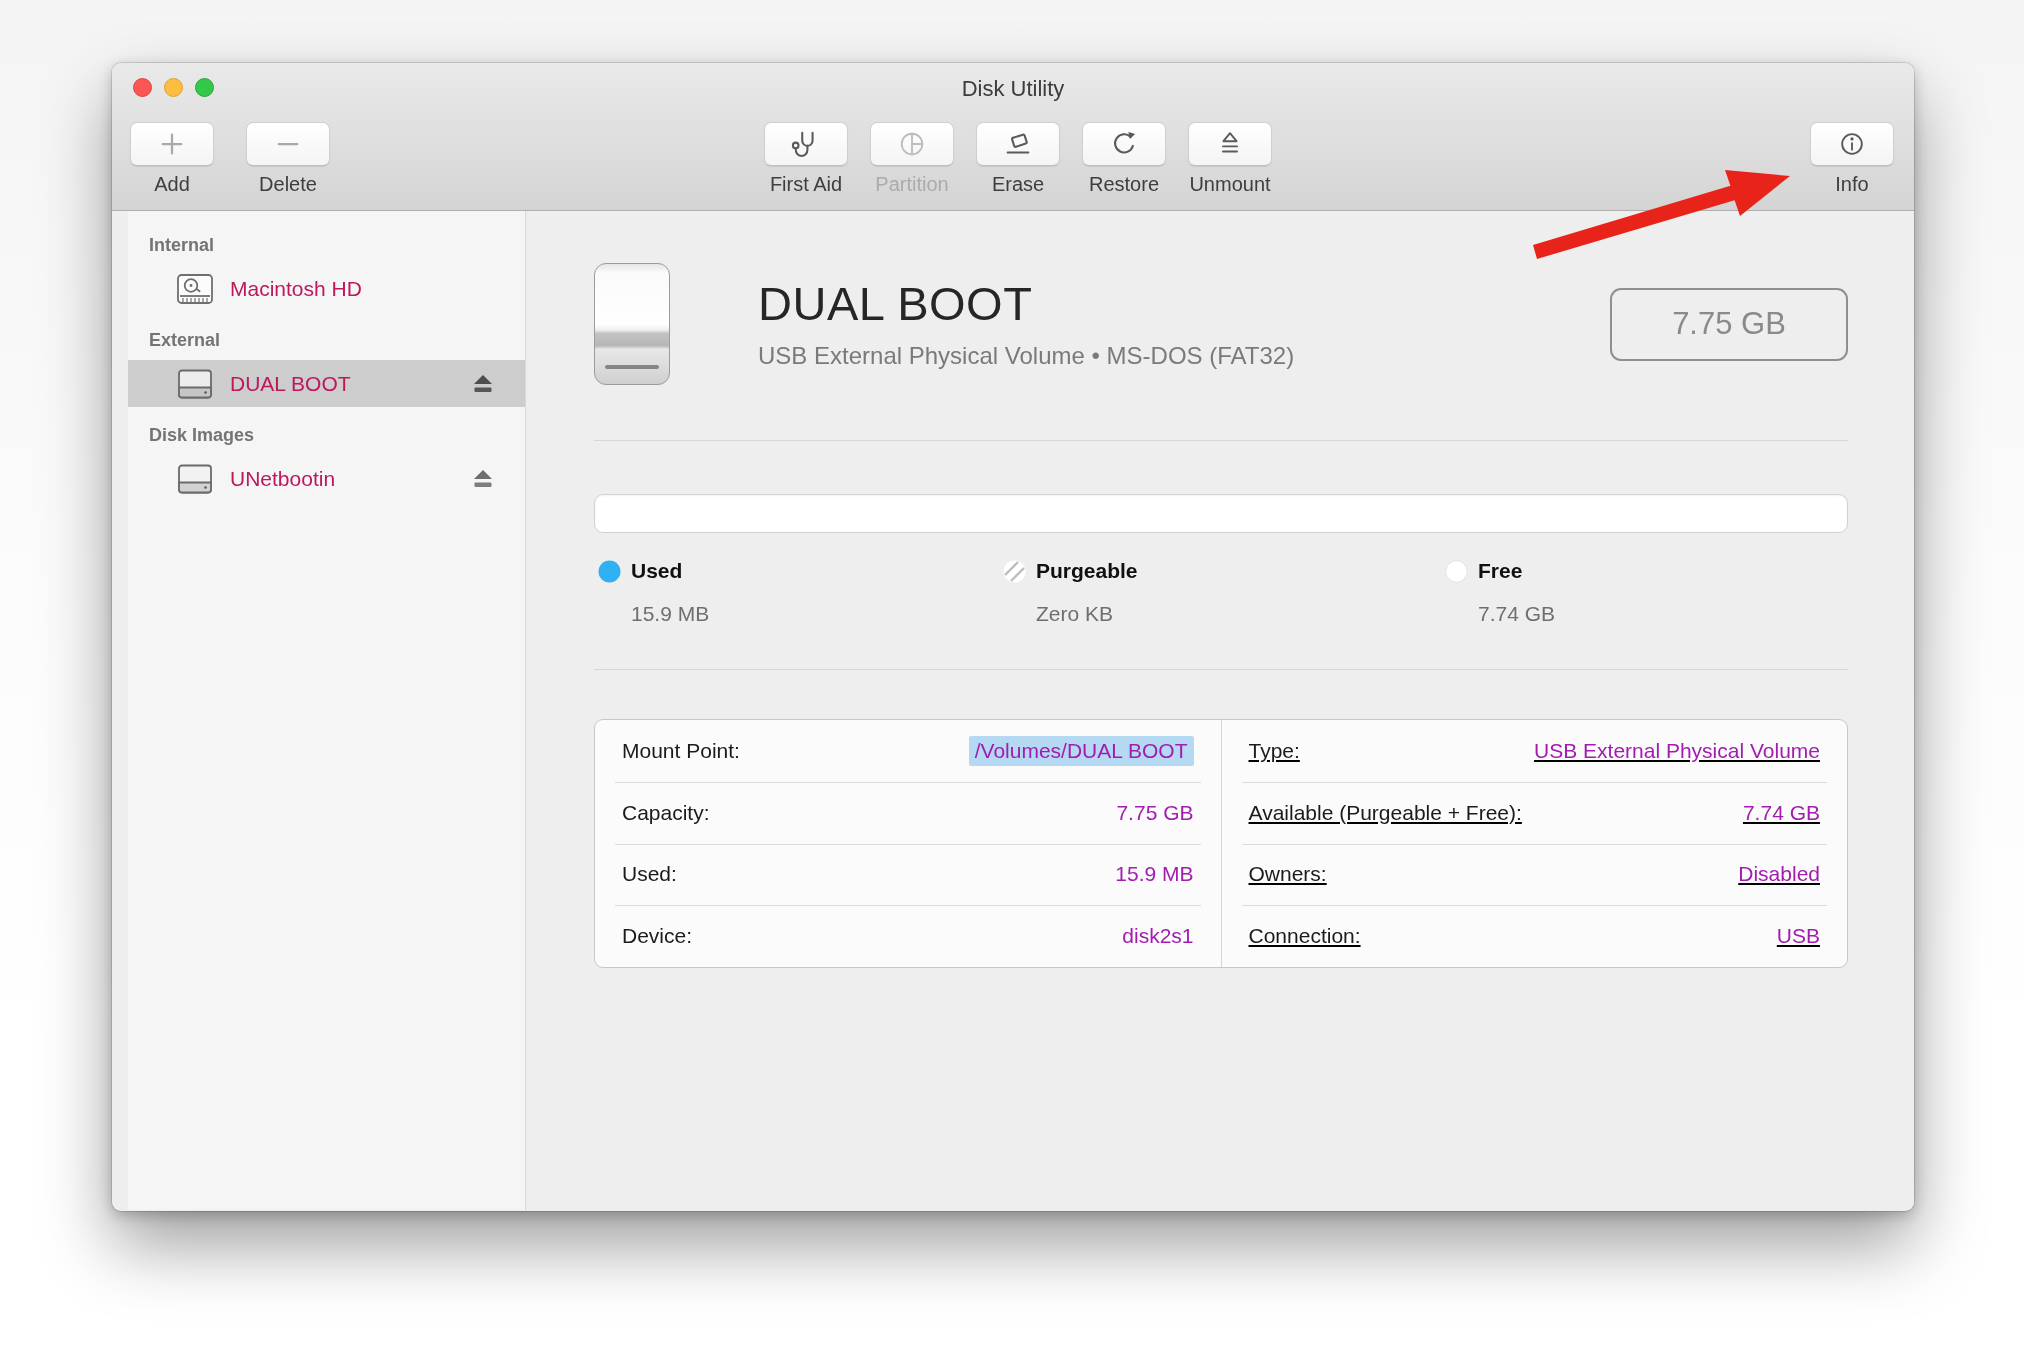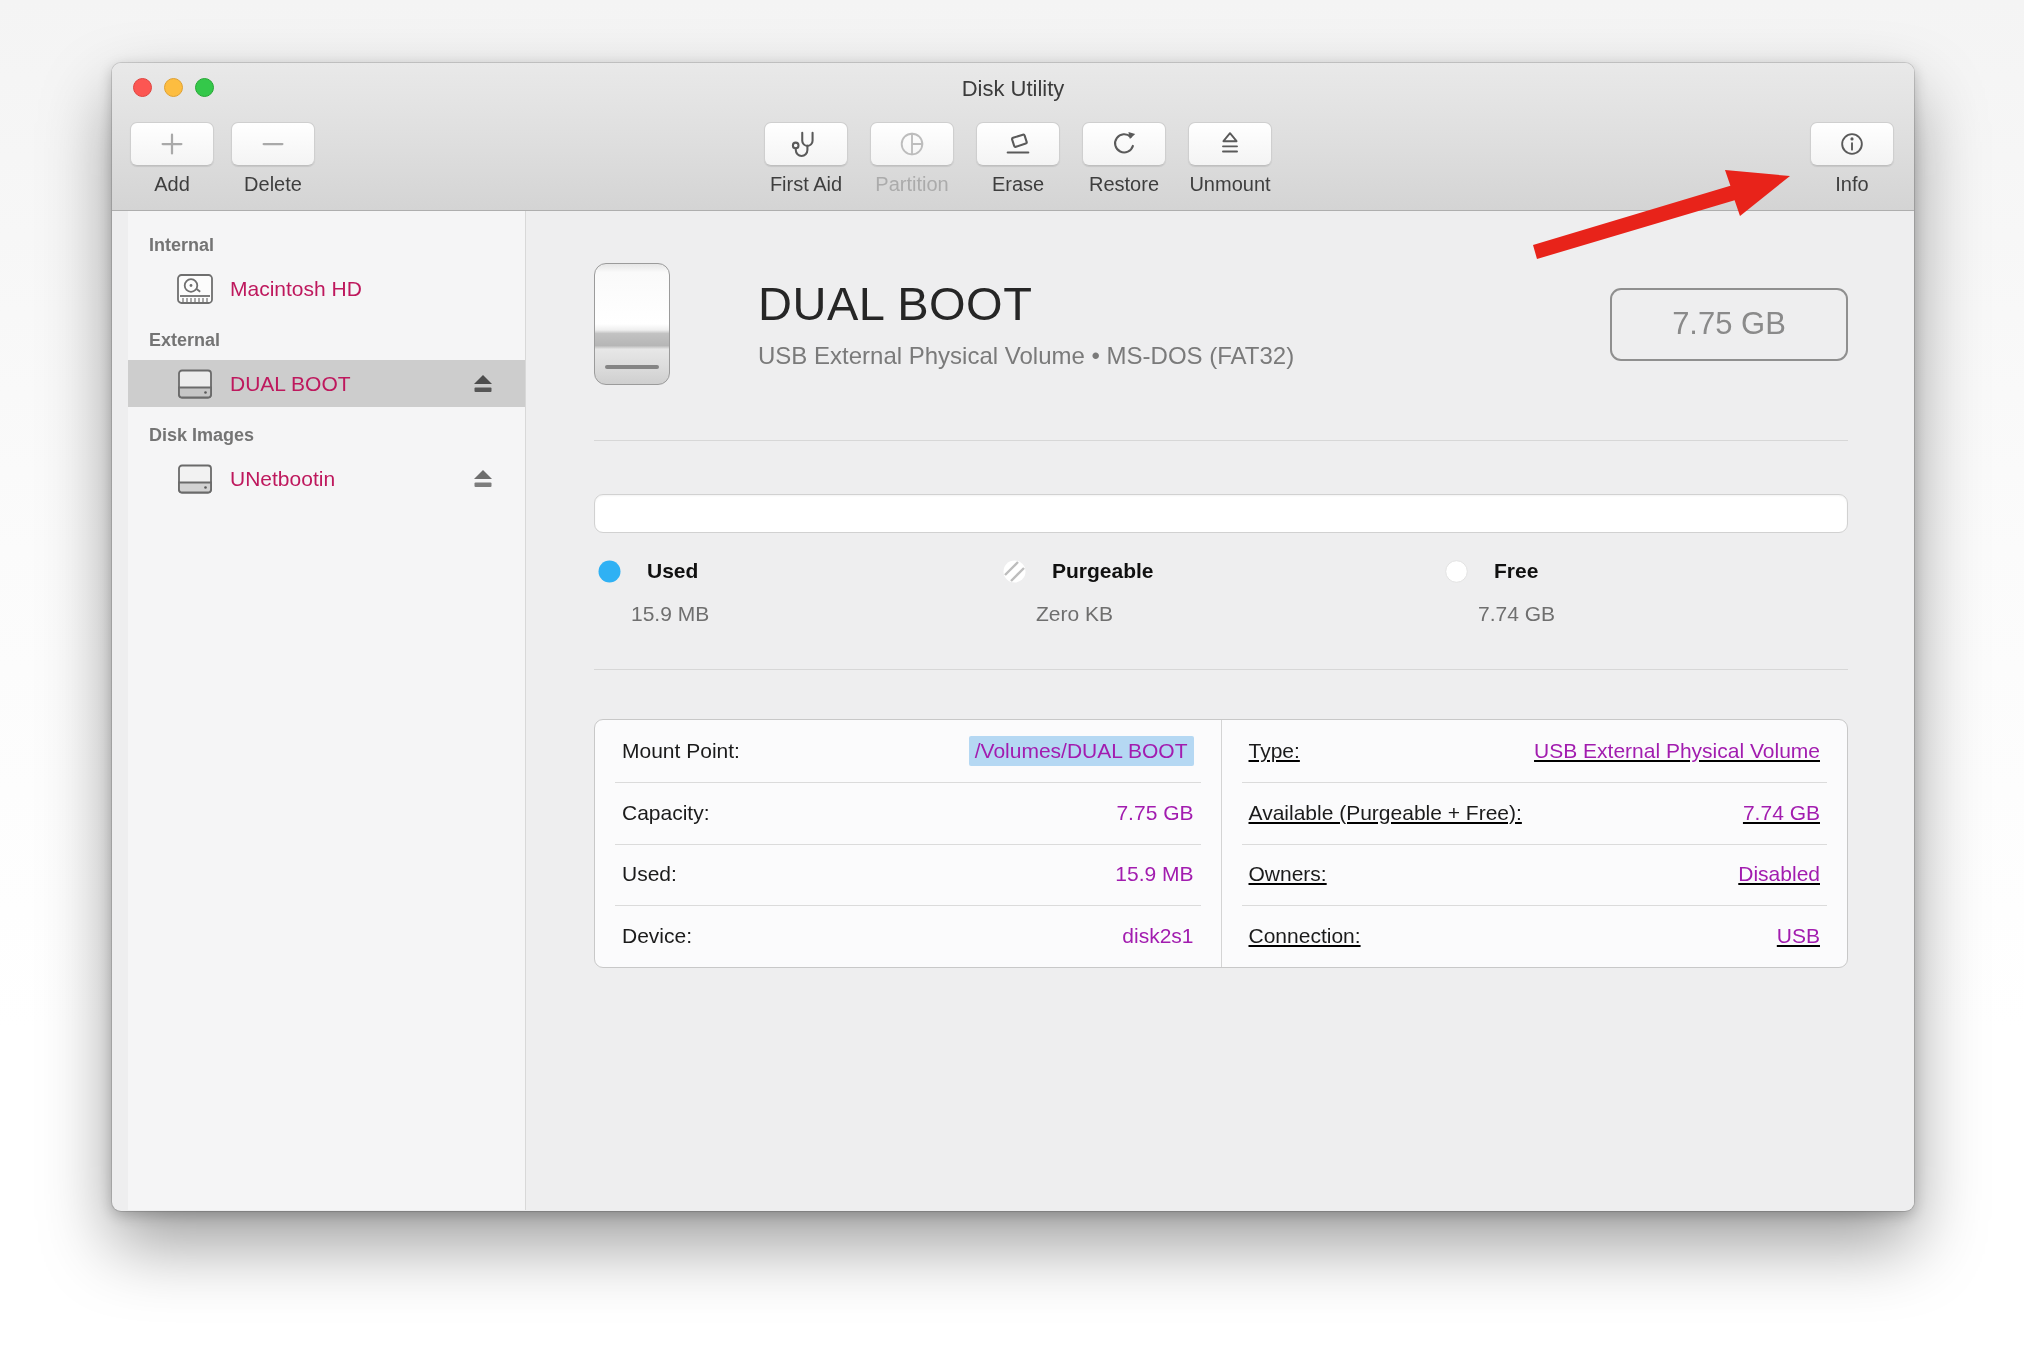--- a/index.html
+++ b/index.html
@@ -26,21 +26,21 @@
   .titlebar { height:48px; position:relative; }
   .traffic { position:absolute; left:21px; top:15px; display:flex; gap:12px; }
   .light { width:19px; height:19px; border-radius:50%; border:1px solid rgba(0,0,0,.15); }
   .light.red    { background:#fc5652; border-color:#e0443f; }
   .light.yellow { background:#fdbd40; border-color:#dfa133; }
   .light.green  { background:#34c84a; border-color:#26a834; }
   .win-title { text-align:center; line-height:52px; font-size:22px; color:#3c3c3c; }
 
   .toolbar { position:absolute; top:48px; left:0; right:0; height:100px; }
   .tb-group { position:absolute; top:11px; display:flex; }
-  .tb-group.g-left   { left:18px; gap:17px; }
+  .tb-group.g-left   { left:18px; gap:32px; }
   .tb-group.g-center { left:652px; gap:22px; }
   .tb-group.g-right  { right:20px; }
   .tb-item { display:flex; flex-direction:column; align-items:center; width:84px; cursor:default; }
   .tb-btn {
     width:84px; height:44px; border-radius:7px;
     background:linear-gradient(180deg,#ffffff,#f4f4f4);
     border:1px solid #cfcfcf; border-bottom-color:#bfbfbf;
     box-shadow:0 1px 1px rgba(0,0,0,.09);
     display:flex; align-items:center; justify-content:center;
   }
@@ -93,21 +93,21 @@
   .usage-bar {
     margin-top:53px; height:39px; background:#ffffff;
     border:1px solid #d1d1d1; border-radius:9px;
     box-shadow:inset 0 1px 2px rgba(0,0,0,.05);
   }
   .legend { position:relative; height:110px; margin-top:26px; }
   .legend-item { position:absolute; top:0; }
   .legend-item.l0 { left:4px; }
   .legend-item.l1 { left:409px; }
   .legend-item.l2 { left:851px; }
-  .lg-row { display:flex; align-items:center; gap:26px; }
+  .lg-row { display:flex; align-items:center; gap:10px; }
   .lg-label { font-size:21px; font-weight:700; color:#101010; }
   .lg-value { margin:19px 0 0 33px; font-size:21px; color:#6f6f6f; }
   .div2 { margin-top:0px; }
 
   .details {
     margin-top:49px; height:249px; display:flex;
     background:#fbfbfc; border:1px solid #c8c8c8; border-radius:9px;
   }
   .dcol { flex:1; display:flex; flex-direction:column; }
   .dcol.right { border-left:1px solid #d4d4d4;text-decoration:underline; }

